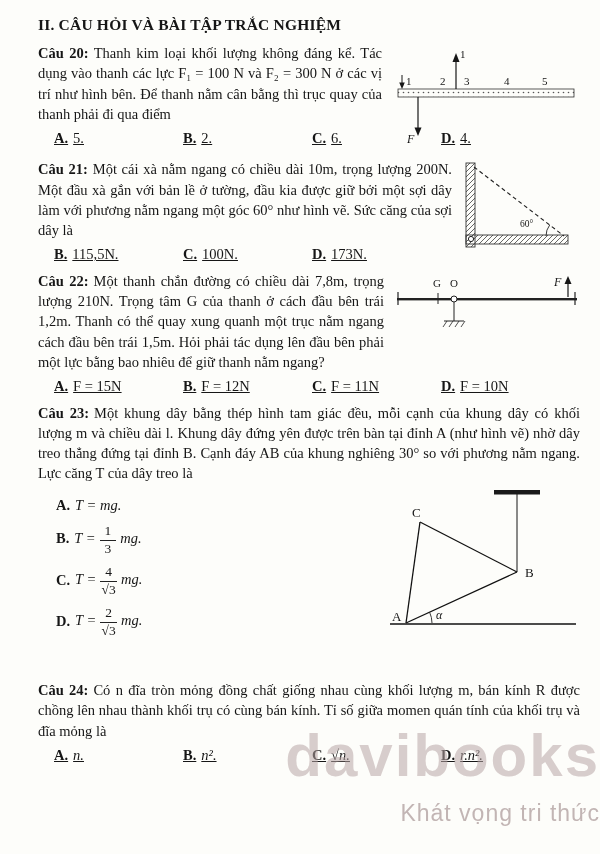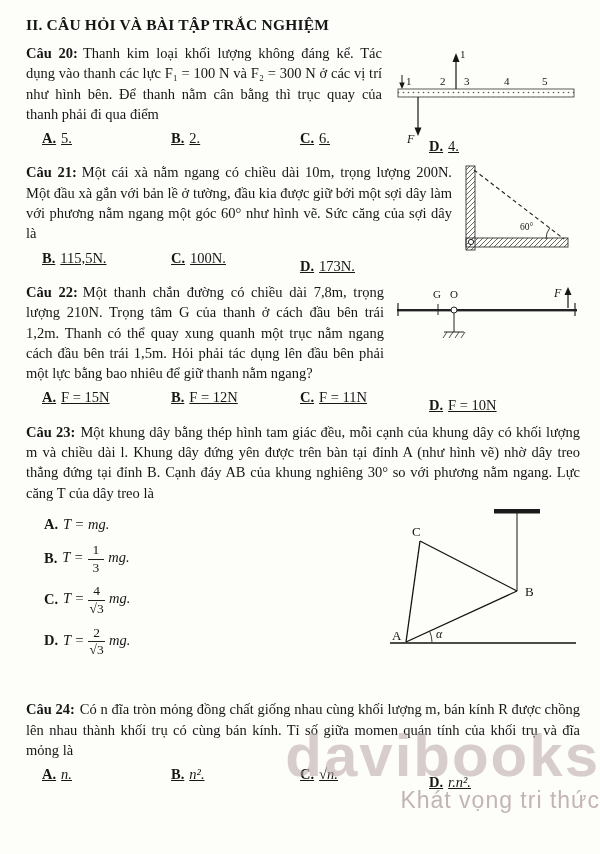--- a/index.html
+++ b/index.html
@@ -2,40 +2,40 @@
 <html><head>
 <meta charset="utf-8">
 <style>
   * { margin:0; padding:0; box-sizing:border-box; }
   html,body { width:600px; height:854px; }
   body {
     font-family:"Liberation Serif", serif;
     background:#fdfdfa; color:#161616;
     position:relative; overflow:hidden;
   }
-  .content { position:relative; z-index:1; padding:16px 20px 0 26px; }
+  .content { position:relative; z-index:1; padding:16px 20px 0 38px; }
   .hdr { font-size:15.5px; font-weight:bold; letter-spacing:.2px; margin-bottom:9px; }
   .q { clear:both; display:flow-root; font-size:14.5px; line-height:1.4; text-align:justify; margin-bottom:6px; }
   .qt { }
   .ql { font-weight:bold; margin-right:5px; }
   .fig { float:right; margin:2px 0 3px 10px; }
   .answers { display:flex; padding-left:16px; margin-top:4px;text-decoration:underline; }
   .answers .a { flex:0 0 129px; }
-  .answers .a:last-child { flex:1;margin-top:8px; }
+  .answers .a:last-child { flex:1; }
   .al { font-weight:bold; margin-right:5px; }
   .vans { padding-top:2px; }
   .ansv { margin:9px 0 0 18px; }
   .mi { font-style:italic; }
   .frac { display:inline-block; vertical-align:middle; text-align:center; margin:0 4px; font-size:13.5px; line-height:1.08; }
   .fnum { display:block; padding:0 5px 1px; border-bottom:1.2px solid #222; }
   .fden { display:block; padding-top:1px; }
   svg text { font-family:"Liberation Serif", serif; fill:#161616; }
   .watermark { position:absolute; left:0; right:0; top:724px; text-align:right; z-index:2; pointer-events:none; }
   .wm-brand { font-family:"Liberation Sans", sans-serif; font-weight:bold; font-size:60px; line-height:1.05; color:rgba(184,166,166,.55); letter-spacing:2px; }
-  .wm-tag { font-family:"Liberation Sans", sans-serif; font-size:23px; color:rgba(168,150,150,.7); letter-spacing:1px; margin-top:0; }
+  .wm-tag { font-family:"Liberation Sans", sans-serif; font-size:23px; color:rgba(168,150,150,.7); letter-spacing:1px; margin-top:13px; }
   .pagenum { position:absolute; left:30px; top:863px; font-weight:bold; font-size:15px; z-index:3; }
 </style>
 </head>
 <body>
 
 <div class="content">
 
   <div class="hdr">II. CÂU HỎI VÀ BÀI TẬP TRẮC NGHIỆM</div>
 
   <section class="q">

